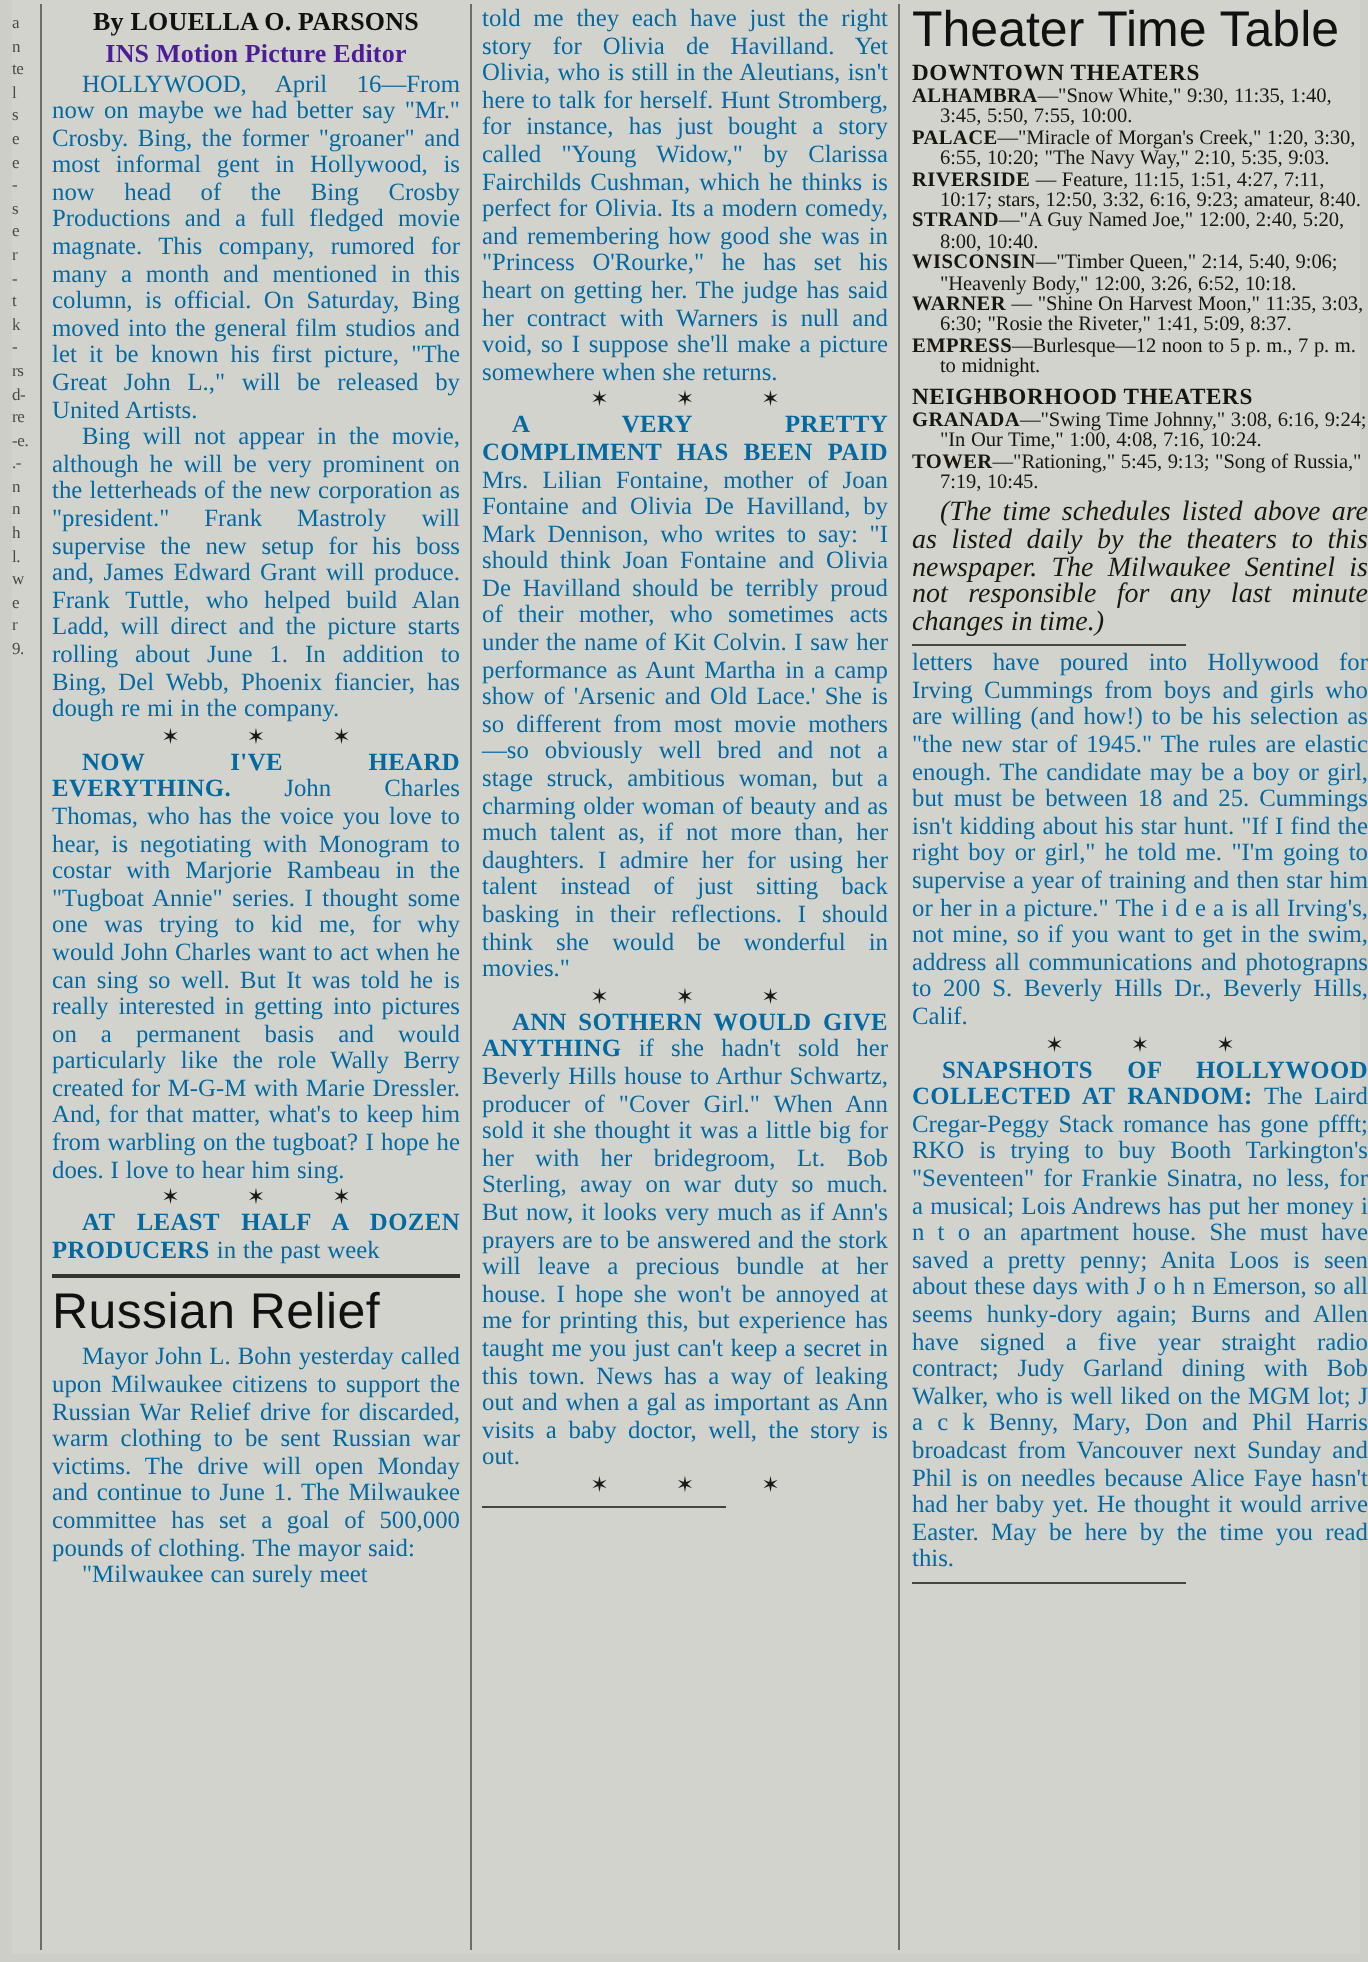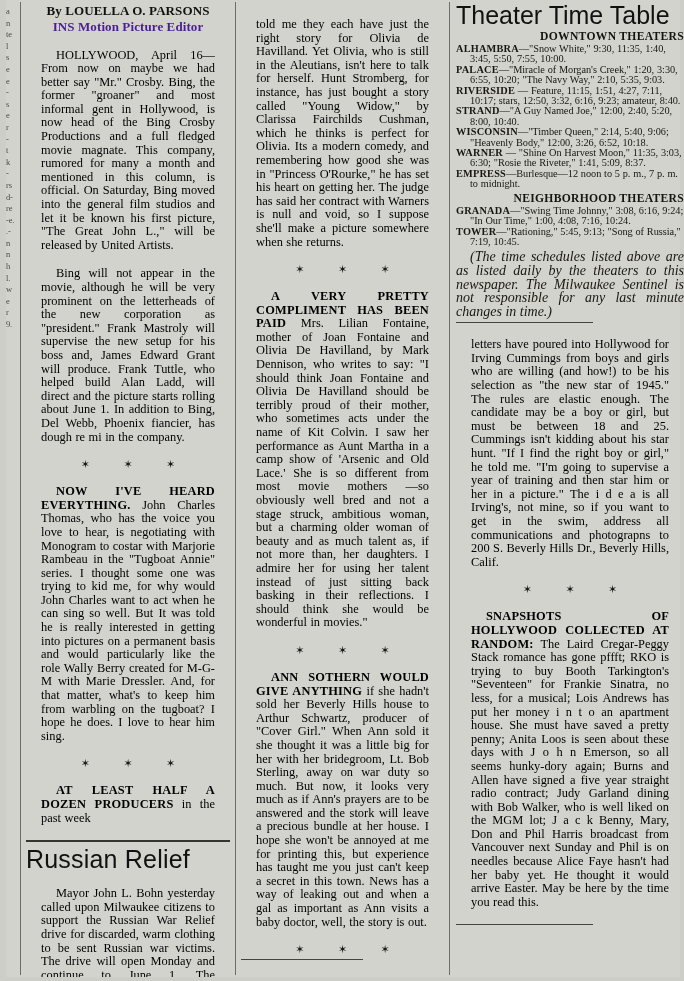--- a/index.html
+++ b/index.html
@@ -46,26 +46,26 @@
     box-sizing:border-box;
     padding:3px 5px 0 5px;
     overflow:hidden;
   }
   .col1{flex:0 0 214px;}
   .col2{flex:0 0 213px;}
   .col3{flex:0 0 239px; padding-left:6px;}
 
   
   p.body{
-    margin:15px;
+    margin:0;
     font-size:12.4px;
     line-height:13.6px;
     text-align:justify;
     text-indent:15px;
-    color:#000000;
+    color:#0369a1;
     font-family:"Liberation Serif", serif;
     word-spacing:.4px;
     -webkit-font-smoothing:none;
   }
   p.body.cont{text-indent:0;}
   .lead{
     font-weight:bold;
     letter-spacing:.2px;
   }
   .byline{
@@ -118,21 +118,21 @@
   
   .tt-title{
     font-family:"Liberation Sans", sans-serif;
     font-size:25px;
     line-height:25px;
     color:#111;
     margin:0 0 2px 0;
     letter-spacing:0px;
   }
   .tt-sub{
-    text-align:right;
+    text-align:left;
     font-weight:bold;
     font-size:11.6px;
     line-height:13px;
     letter-spacing:.3px;
     margin:2px 0 1px 0;
     color:#15150f;
   }
   .tt-entry{
     font-size:10.3px;
     line-height:10.4px;

